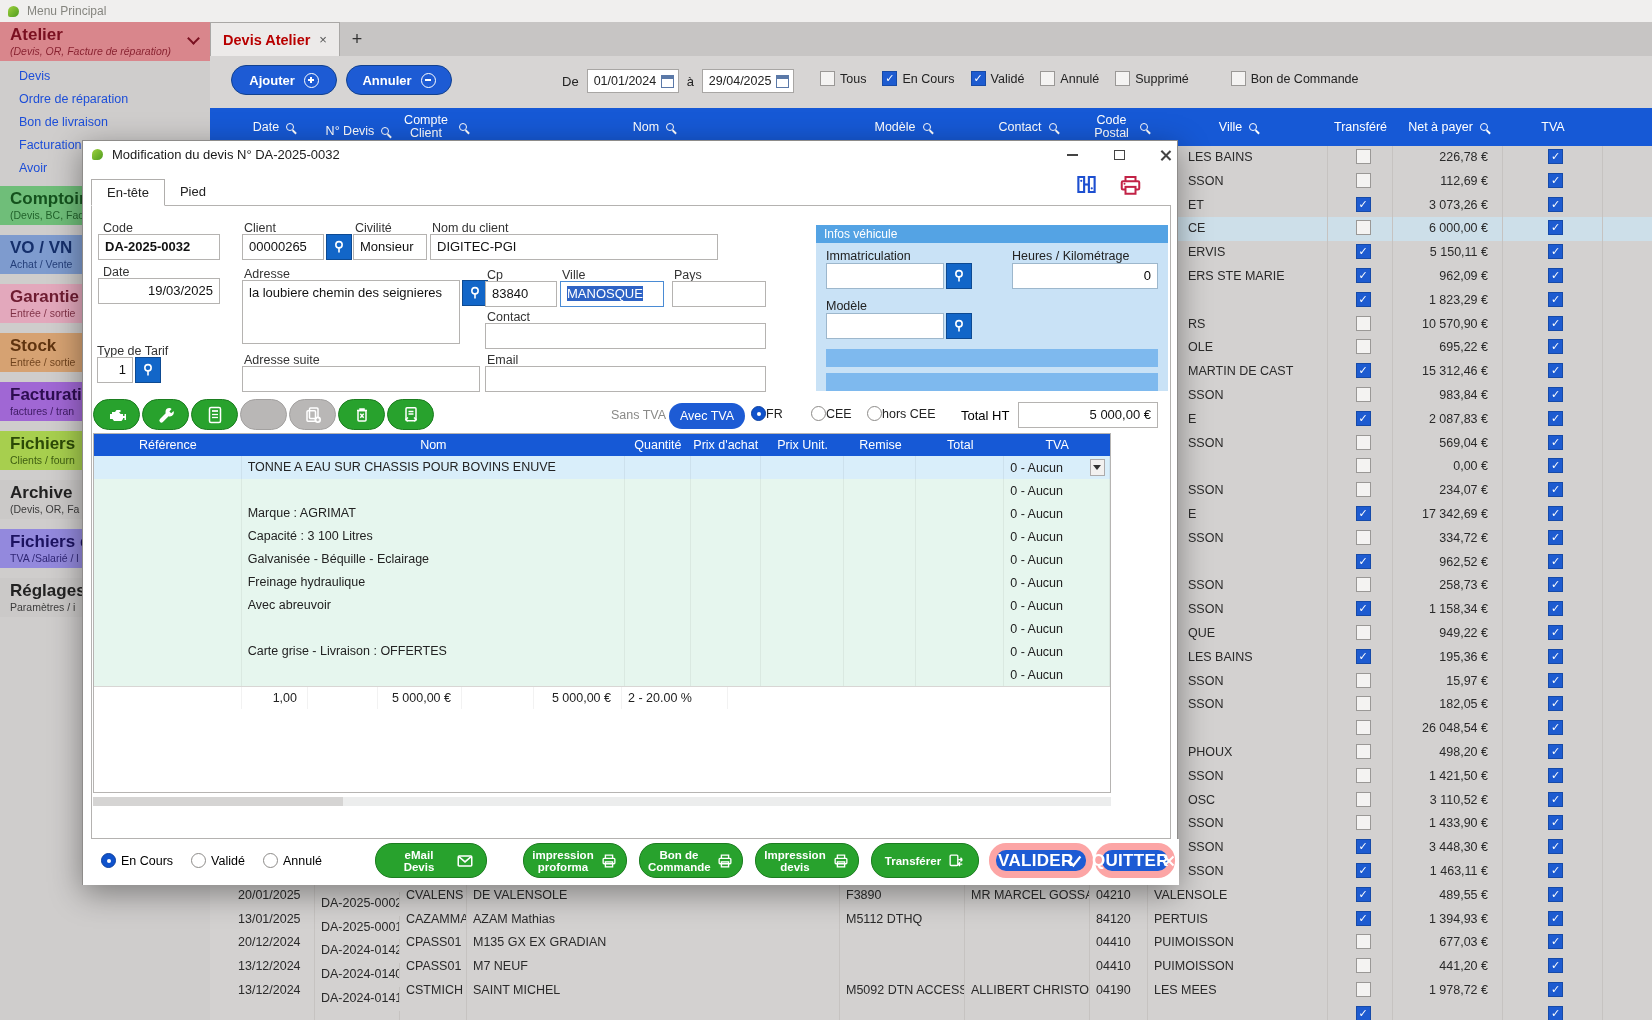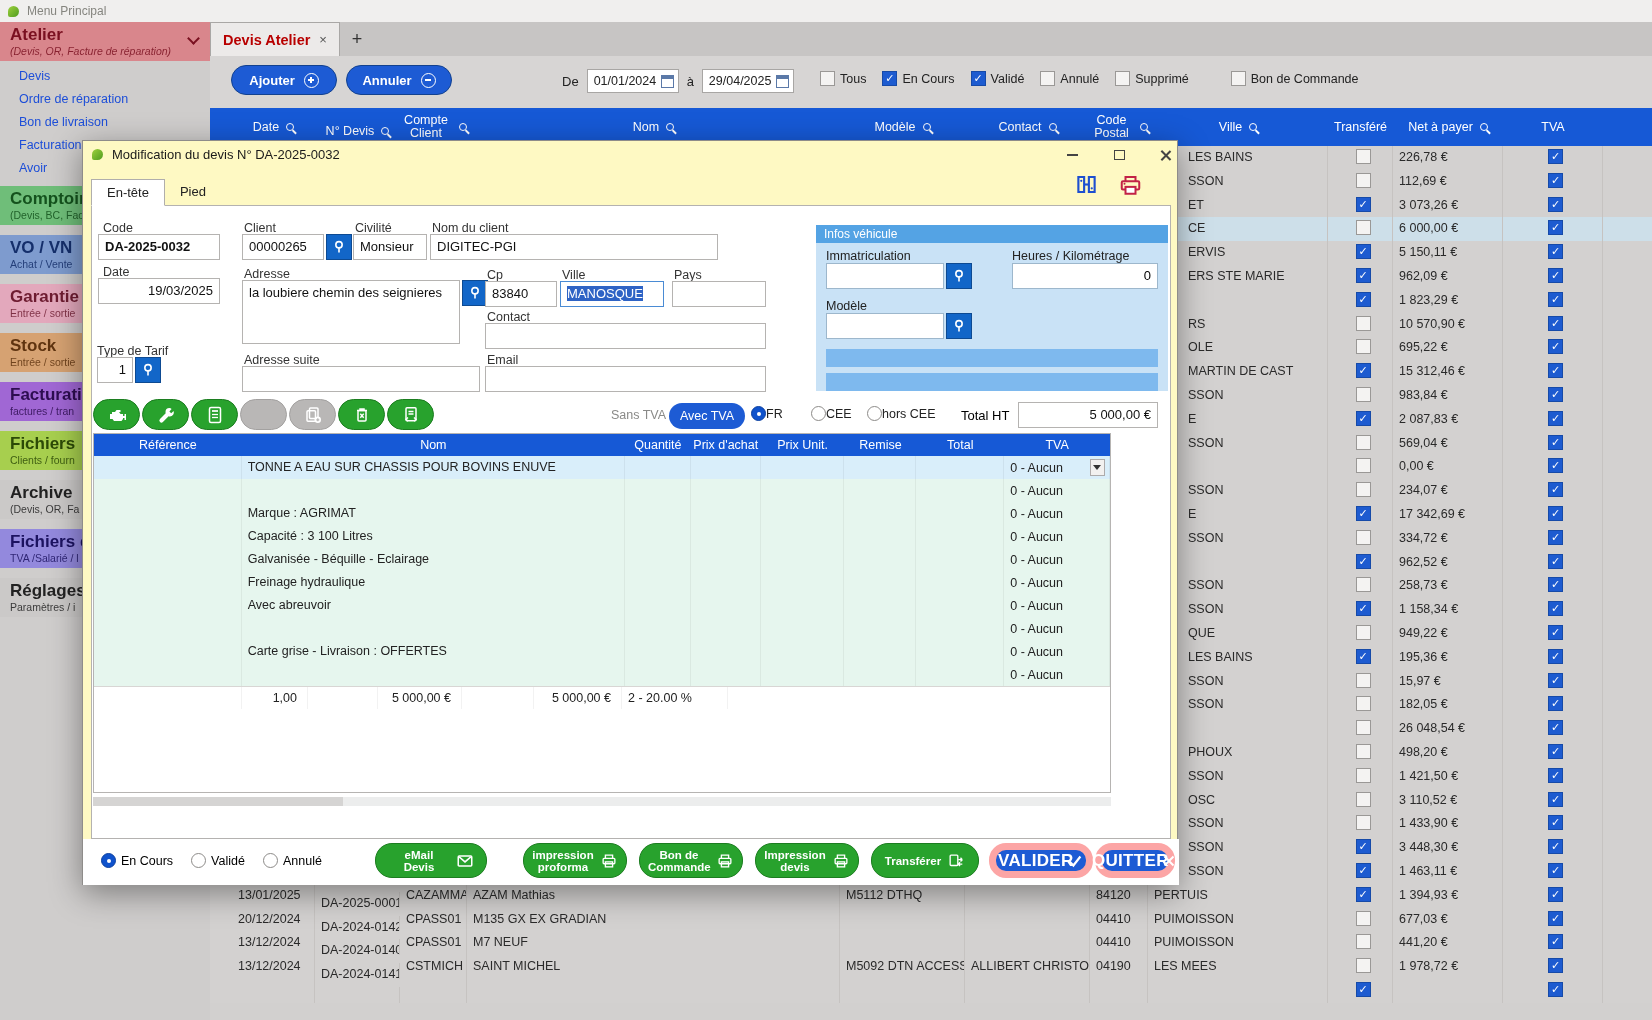--- a/index.html
+++ b/index.html
@@ -54,31 +54,31 @@
   .mag { width:8px; height:8px; border:1.5px solid #fff; border-radius:50%; position:relative; display:inline-block; flex:0 0 auto; }
   .mag::after { content:''; position:absolute; width:5px; height:1.5px; background:#fff; transform:rotate(45deg); right:-4px; bottom:-2px; }
   .gridbody { position:absolute; top:38px; left:0; right:0; bottom:0; }
   .g-row { height:23.8px; display:flex; padding-left:22px; background:#d3d1d0; }
   .g-row.sel { background:#cddfe9; }
   .g-cell { font-size:12.5px; color:#2a2a2a; padding-top:4px; border-right:1px solid #c6c3c1; overflow:hidden; white-space:nowrap; padding-left:6px; }
   .cw-date{width:83px;} .cw-devis{width:85px;margin-top:8px;} .cw-client{width:67px;} .cw-nom{width:373px;}
   .cw-modele{width:125px;} .cw-contact{width:125px;} .cw-cp{width:58px;} .cw-ville{width:180px;}
   .cw-tr{width:65px;} .cw-net{width:110px;} .cw-tva{width:100px;}
   .g-cell.ck { display:flex; align-items:flex-start; justify-content:center; padding-top:3px; }
-  .g-cell.num { padding-right:24px; }
+  .g-cell.num { text-align:right; padding-right:14px; }
   .g-row.partial .cw-ville { padding-left:40px; }
 
   
   .gh-cell.cw-date{width:83px;} .gh-cell.cw-devis{width:85px;} .gh-cell.cw-client{width:67px;}
   .gh-cell.cw-nom{width:373px;} .gh-cell.cw-modele{width:125px;} .gh-cell.cw-contact{width:125px;}
   .gh-cell.cw-cp{width:58px;} .gh-cell.cw-ville{width:180px;} .gh-cell.cw-tr{width:65px;}
   .gh-cell.cw-net{width:110px;} .gh-cell.cw-tva{width:100px;}
 
   
-  .modal { position:absolute; left:82px; top:140px; width:1096px; height:745px; background:#fef9c3; border:1px solid #8e8c8a; box-shadow:0 8px 30px rgba(0,0,0,.4); z-index:20; }
+  .modal { position:absolute; left:82px; top:140px; width:1096px; height:745px; background:#ffffff; border:1px solid #8e8c8a; box-shadow:0 8px 30px rgba(0,0,0,.4); z-index:20; }
   .m-title { height:26px; display:flex; align-items:center; padding-left:9px; }
   .m-title .mt { margin-left:9px; font-size:13px; color:#1a1a1a; }
   .wbtn { position:absolute; top:3px; width:28px; height:22px; display:flex; align-items:center; justify-content:center; }
   .w-min { left:975px; } .w-max { left:1022px; } .w-close { left:1068px; }
   .w-min i { width:11px; height:1.6px; background:#444; display:block; }
   .w-max i { width:11px; height:10px; border:1.4px solid #444; display:block; }
   .w-close i { position:relative; width:13px; height:13px; display:block; }
   .w-close i::before,.w-close i::after { content:''; position:absolute; left:6px; top:0; width:1.6px; height:13px; background:#444; }
   .w-close i::before { transform:rotate(45deg);} .w-close i::after { transform:rotate(-45deg);}
   .hicon { position:absolute; top:31px; }
@@ -842,20 +842,37 @@
             <div class="g-cell cw-client"></div>
             <div class="g-cell cw-nom"></div>
             <div class="g-cell cw-modele"></div>
             <div class="g-cell cw-contact"></div>
             <div class="g-cell cw-cp"></div>
             <div class="g-cell cw-ville">SSON</div>
             <div class="g-cell ck cw-tr">
               <span class="cb on"></span>
             </div>
             <div class="g-cell num cw-net">1 463,11 €</div>
+            <div class="g-cell ck cw-tva">
+              <span class="cb on"></span>
+            </div>
+          </div>
+          <div class="g-row">
+            <div class="g-cell cw-date">20/01/2025</div>
+            <div class="g-cell cw-devis">DA-2025-0002</div>
+            <div class="g-cell cw-client">CVALENS</div>
+            <div class="g-cell cw-nom">DE VALENSOLE</div>
+            <div class="g-cell cw-modele">F3890</div>
+            <div class="g-cell cw-contact">MR MARCEL GOSSA</div>
+            <div class="g-cell cw-cp">04210</div>
+            <div class="g-cell cw-ville">VALENSOLE</div>
+            <div class="g-cell ck cw-tr">
+              <span class="cb on"></span>
+            </div>
+            <div class="g-cell num cw-net">489,55 €</div>
             <div class="g-cell ck cw-tva">
               <span class="cb on"></span>
             </div>
           </div>
           <div class="g-row">
             <div class="g-cell cw-date">13/01/2025</div>
             <div class="g-cell cw-devis">DA-2025-0001</div>
             <div class="g-cell cw-client">CAZAMMA</div>
             <div class="g-cell cw-nom">AZAM Mathias</div>
             <div class="g-cell cw-modele">M5112 DTHQ</div>

